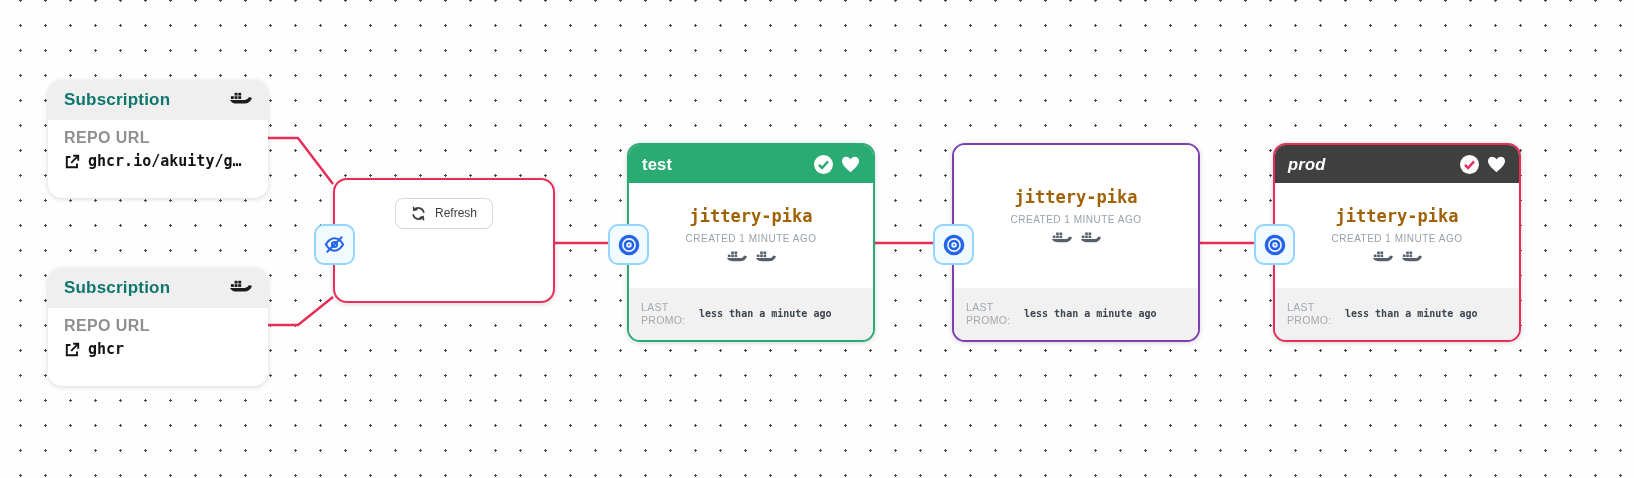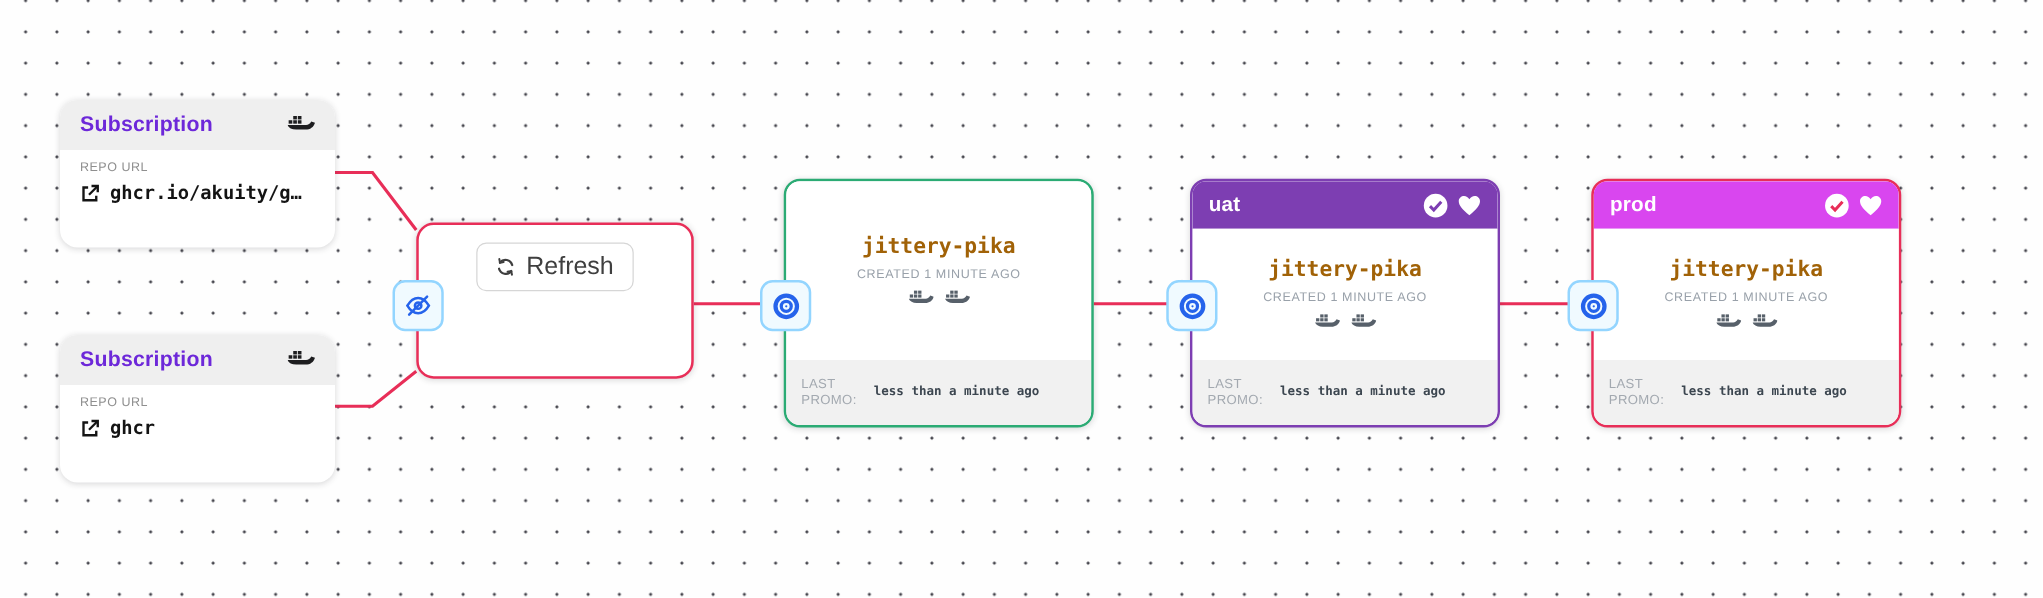--- a/index.html
+++ b/index.html
@@ -11,33 +11,33 @@
     background-size:25px 25px;background-position:8px 13px;
   }
   svg{display:block;}
   .edges{position:absolute;left:0;top:0;z-index:1;}
   .node{position:absolute;z-index:2;border-radius:14px;background:#fff;
         box-shadow:0 1px 5px rgba(40,40,45,.18);}
   
   .sub{width:220px;height:118px;}
   .sub-hdr{height:40px;background:#efefef;border-radius:14px 14px 0 0;
            display:flex;align-items:center;justify-content:space-between;padding:0 16px;}
-  .sub-title{font-weight:bold;font-size:17px;color:#6d28d9;letter-spacing:.2px;}
+  .sub-title{font-weight:bold;font-size:17px;color:#0f766e;letter-spacing:.2px;}
   .sub-body{padding:9px 16px 0 16px;}
-  .field-label{font-size:10px;font-weight:normal;color:#8f8f8f;letter-spacing:.4px;margin-bottom:5px;}
+  .field-label{font-size:16px;font-weight:bold;color:#8f8f8f;letter-spacing:.4px;margin-bottom:5px;}
   .repo-row{display:flex;align-items:flex-end;gap:8px;color:#141414;}
   .repo-val{font-family:"DejaVu Sans Mono",monospace;font-weight:bold;font-size:15px;
             white-space:nowrap;overflow:hidden;max-width:170px;}
   
   .wh{width:222px;height:125px;border:2.5px solid;box-sizing:border-box;border-radius:14px;overflow:hidden;}
   .wh-hdr{height:40px;background:#efefef;display:flex;align-items:center;justify-content:space-between;padding:0 15px;}
   .wh-title{font-weight:bold;font-size:17px;color:#2d2d2d;}
   .wh-body{display:flex;align-items:center;justify-content:center;height:66px;}
   .refresh-btn{display:flex;align-items:center;gap:9px;background:#fff;border:1px solid #d6d6d6;
-               border-radius:8px;padding:7px 15px;font-size:20px;color:#3f3f3f;cursor:pointer;
+               border-radius:8px;padding:7px 15px;font-size:12px;color:#3f3f3f;cursor:pointer;
                font-family:"Liberation Sans",sans-serif;}
   
   .stage{width:248px;height:199px;border:2.5px solid;box-sizing:border-box;border-radius:13px;
          overflow:hidden;display:flex;flex-direction:column;}
   .stage-hdr{height:38px;flex:0 0 38px;display:flex;align-items:center;justify-content:space-between;padding:0 13px;}
   .stage-name{color:#fff;font-weight:bold;font-size:16.5px;letter-spacing:.2px;}
   .stage-hdr-icons{display:flex;align-items:center;gap:7px;}
   .stage-body{flex:1;display:flex;flex-direction:column;align-items:center;justify-content:center;gap:7px;background:#fff;}
   .freight-name{font-family:"DejaVu Sans Mono",monospace;font-weight:bold;font-size:17px;color:#a16207;}
   .created{font-size:10px;font-weight:normal;color:#99a1aa;letter-spacing:.5px;}
@@ -142,20 +142,36 @@
     <span class="icon" style="color: rgb(37, 99, 235);">
       <svg width="23" height="23" viewBox="0 0 24 24" fill="none" stroke="currentColor" stroke-width="2.1" stroke-linecap="round">
         <path d="M3 12 c2.6-4.4 5.9-6.4 9-6.4 s6.4 2 9 6.4 c-2.6 4.4-5.9 6.4-9 6.4 s-6.4-2-9-6.4 z"></path>
         <circle cx="12" cy="12" r="2.7"></circle>
         <line x1="4.5" y1="19.5" x2="19.5" y2="4.5"></line>
       </svg>
     </span>
   </div>
 
   <div class="node stage" style="left: 627px; top: 143px; border-color: rgb(43, 171, 116);">
+    <div class="stage-hdr" style="background: rgb(43, 171, 116);">
+      <span class="stage-name">test</span>
+      <span class="stage-hdr-icons">
+        <span class="icon">
+          <svg width="21" height="21" viewBox="0 0 20 20">
+              <circle cx="10" cy="10" r="9" fill="#fff"></circle>
+            <path d="M5.7 10.4 l2.9 2.9 5.7-6.3" fill="none" stroke-width="2.3" stroke="#2bab74"></path>
+            </svg>
+        </span>
+        <span class="icon">
+          <svg width="19" height="17" viewBox="0 0 24 22" fill="#fff">
+            <path d="M12 21 C5 15 1 11 1 6.5 C1 3 3.7 1 6.5 1 C8.7 1 10.9 2.3 12 4.4 C13.1 2.3 15.3 1 17.5 1 C20.3 1 23 3 23 6.5 C23 11 19 15 12 21 z"></path>
+            </svg>
+        </span>
+      </span>
+    </div>
     <div class="stage-body">
       <div class="freight-name">jittery-pika</div>
       <div class="created">CREATED 1 MINUTE AGO</div>
       <div class="whales">
         <span class="icon">
           <svg width="20" height="15" viewBox="0 0 24 18" fill="currentColor">
             <rect x="1" y="4.3" width="3.2" height="3"></rect>
               <rect x="5" y="4.3" width="3.2" height="3"></rect>
             <rect x="9" y="4.3" width="3.2" height="3"></rect>
               <rect x="5" y="0.6" width="3.2" height="3"></rect>
@@ -175,36 +191,20 @@
         </span>
       </div>
     </div>
     <div class="stage-footer">
       <div class="lp-label">LAST PROMO:</div>
       <div class="lp-value">less than a minute ago</div>
     </div>
   </div>
 
   <div class="node stage" style="left: 952px; top: 143px; border-color: rgb(125, 62, 178);">
-    <div class="stage-hdr" style="background: rgb(125, 62, 178);">
-      <span class="stage-name">uat</span>
-      <span class="stage-hdr-icons">
-        <span class="icon">
-          <svg width="21" height="21" viewBox="0 0 20 20">
-              <circle cx="10" cy="10" r="9" fill="#fff"></circle>
-            <path d="M5.7 10.4 l2.9 2.9 5.7-6.3" fill="none" stroke-width="2.3" stroke="#7d3eb2"></path>
-            </svg>
-        </span>
-        <span class="icon">
-          <svg width="19" height="17" viewBox="0 0 24 22" fill="#fff">
-            <path d="M12 21 C5 15 1 11 1 6.5 C1 3 3.7 1 6.5 1 C8.7 1 10.9 2.3 12 4.4 C13.1 2.3 15.3 1 17.5 1 C20.3 1 23 3 23 6.5 C23 11 19 15 12 21 z"></path>
-            </svg>
-        </span>
-      </span>
-    </div>
     <div class="stage-body">
       <div class="freight-name">jittery-pika</div>
       <div class="created">CREATED 1 MINUTE AGO</div>
       <div class="whales">
         <span class="icon">
           <svg width="20" height="15" viewBox="0 0 24 18" fill="currentColor">
             <rect x="1" y="4.3" width="3.2" height="3"></rect>
               <rect x="5" y="4.3" width="3.2" height="3"></rect>
             <rect x="9" y="4.3" width="3.2" height="3"></rect>
               <rect x="5" y="0.6" width="3.2" height="3"></rect>
@@ -224,21 +224,21 @@
         </span>
       </div>
     </div>
     <div class="stage-footer">
       <div class="lp-label">LAST PROMO:</div>
       <div class="lp-value">less than a minute ago</div>
     </div>
   </div>
 
   <div class="node stage" style="left: 1273px; top: 143px; border-color: rgb(232, 46, 88);">
-    <div class="stage-hdr" style="background: #d946ef;">
+    <div class="stage-hdr" style="background: #404040; font-style: italic;">
       <span class="stage-name">prod</span>
       <span class="stage-hdr-icons">
         <span class="icon">
           <svg width="21" height="21" viewBox="0 0 20 20">
               <circle cx="10" cy="10" r="9" fill="#fff"></circle>
             <path d="M5.7 10.4 l2.9 2.9 5.7-6.3" fill="none" stroke-width="2.3" stroke="#e82e58"></path>
             </svg>
         </span>
         <span class="icon">
           <svg width="19" height="17" viewBox="0 0 24 22" fill="#fff">

